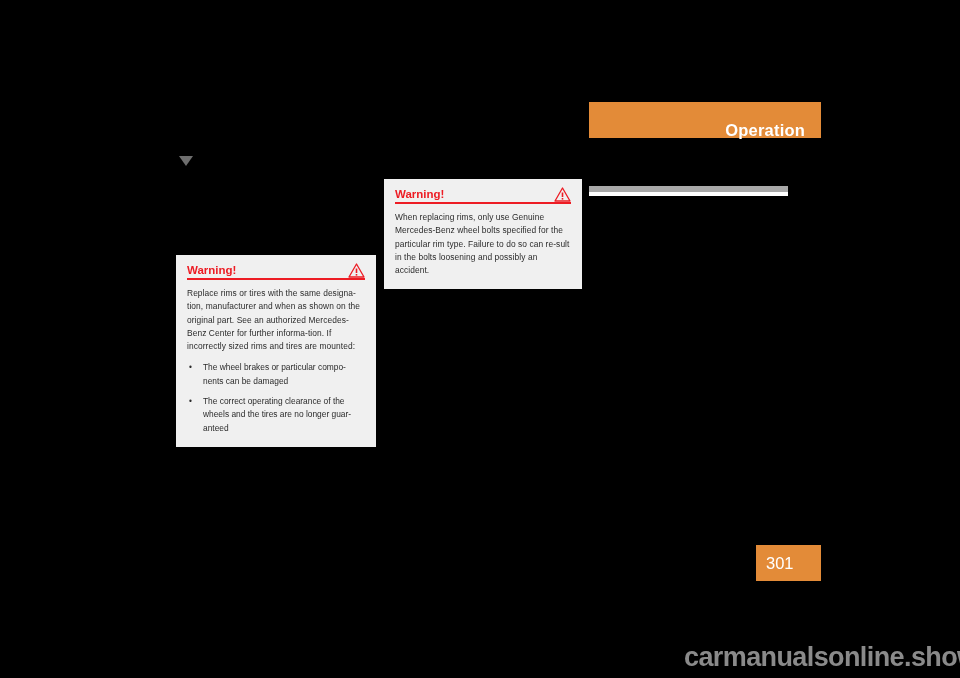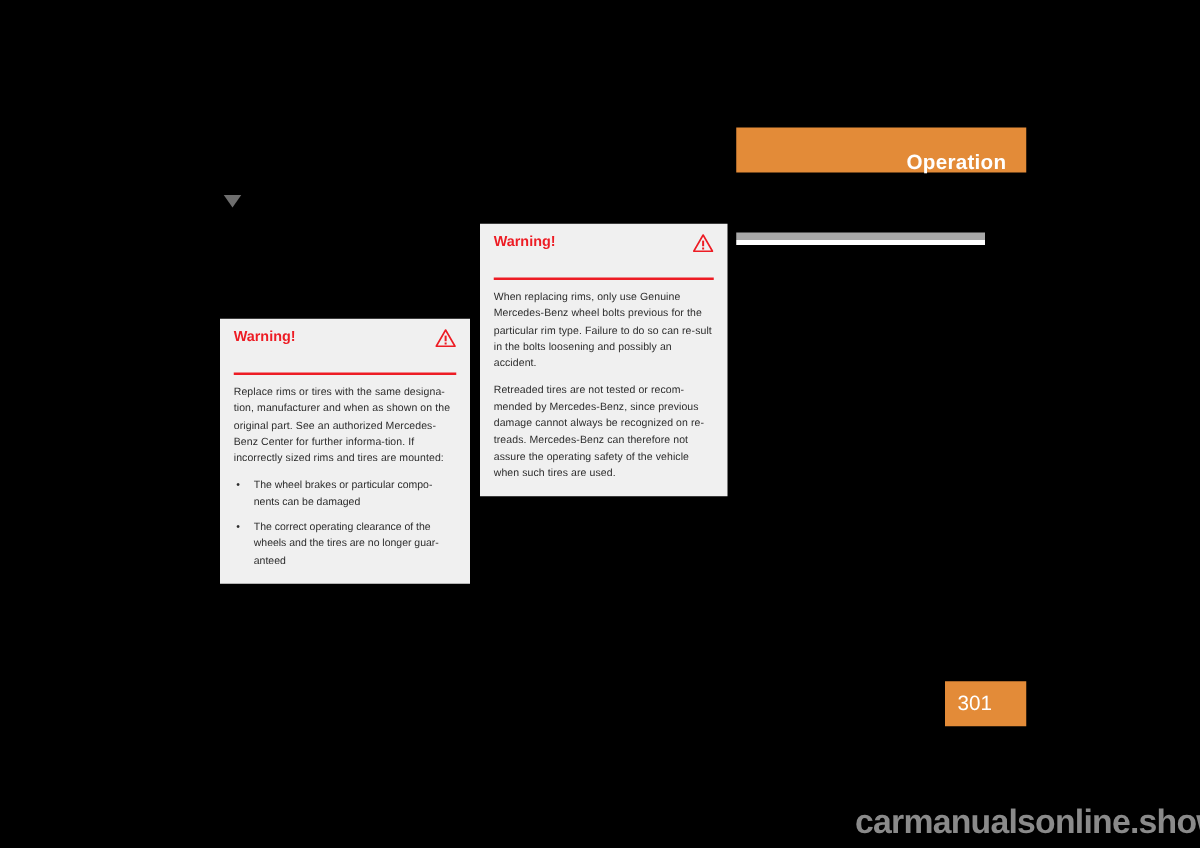--- a/index.html
+++ b/index.html
@@ -107,21 +107,21 @@
     padding: 0 11px 12px 11px;
   }
   .warning-box.left  { left: 176px; top: 255px; width: 200px; }
   .warning-box.right { left: 384px; top: 179px; width: 198px; }
 
   .warning-head {
     display: flex;
     align-items: flex-start;
     justify-content: space-between;
     padding-top: 9px;
-    padding-bottom: 20px;
+    padding-bottom: 0;
   }
   .warning-head .warning-title {
     color: #ed1c24;
     font-size: 11.5px;
     font-weight: bold;
     line-height: 1.1;
   }
   .warn-tri {
     display: block;
     width: 17px;
@@ -223,22 +223,21 @@
     <div class="warning-head">
       <span class="warning-title">Warning!</span>
       <svg class="warn-tri" viewBox="0 0 34 30">
         <path d="M17 2 L32 28 L2 28 Z" fill="none" stroke="#ed1c24" stroke-width="2.6" stroke-linejoin="round"></path>
         <rect x="15.4" y="11" width="3.2" height="9" fill="#ed1c24"></rect>
         <rect x="15.4" y="22" width="3.2" height="3.2" fill="#ed1c24"></rect>
       </svg>
     </div>
     <div class="warning-rule"></div>
     <div class="warning-body">
-      <p>When replacing rims, only use Genuine Mercedes-Benz wheel bolts previous for the particular rim type. Failure to do so can re-sult in the bolts loosening and possibly an accident.</p>
-      <p>Retreaded tires are not tested or recom-mended by Mercedes-Benz, since previous damage cannot always be recognized on re-treads. Mercedes-Benz can therefore not assure the operating safety of the vehicle when such tires are used.</p>
+      <p>When replacing rims, only use Genuine Mercedes-Benz wheel bolts specified for the particular rim type. Failure to do so can re-sult in the bolts loosening and possibly an accident.</p>
     </div>
   </div>
 
   <div class="page-tab">
     <span class="page-number">301</span>
   </div>
 
   <div class="watermark">carmanualsonline.shown</div>
 
 </div>

